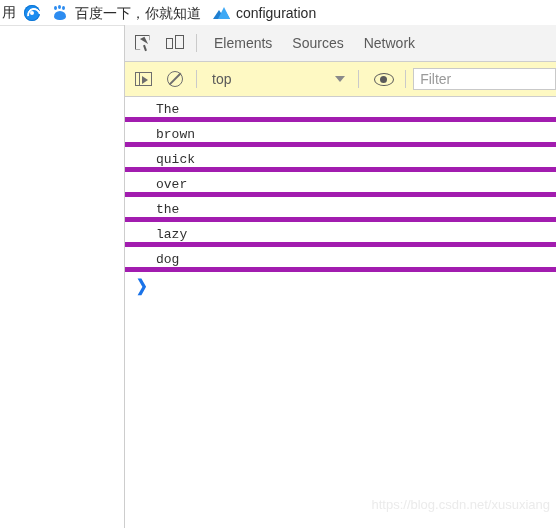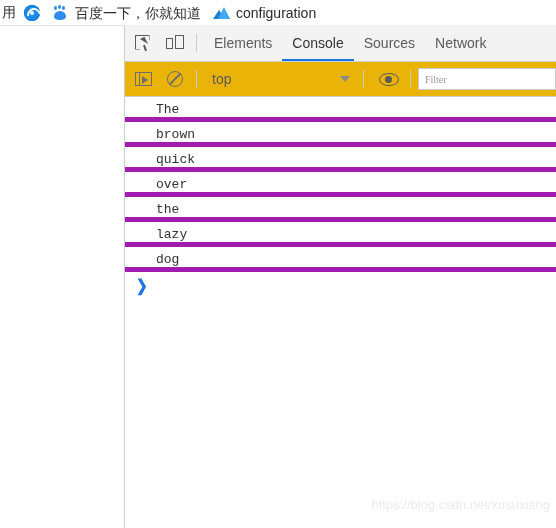--- a/index.html
+++ b/index.html
@@ -248,21 +248,21 @@
   }
   .dt-tab.active {
     color: #333333;
     border-bottom: 2px solid #1a73e8;
   }
 
   
   .dt-console-toolbar {
     position: relative;
     height: 34px;
-    background: #eab308;
+    background: #fef9c3;
     border-bottom: 1px solid #cdcdcd;
     display: flex;
     align-items: center;
     overflow: hidden;
   }
 
   
   .icon-sidebar {
     width: 17px; height: 14px;
     position: relative;
@@ -351,23 +351,23 @@
     background: #ffffff;
     border: 1px solid #c9c9c9;
     box-sizing: border-box;
     display: flex;
     align-items: center;
     padding: 0 6px;
     min-width: 0;
     margin-right: 0;
   }
   .filter-box .ph {
-    font-size: 10px;
+    font-size: 14px;
     color: #9a9a9a;
-    font-family: Liberation Serif, serif;
+    font-family: Liberation Sans, sans-serif;
   }
 
   
   .console-body {
     position: relative;
     height: 433px;
     background: #ffffff;
     overflow: hidden;
   }
   .msg-row {
@@ -455,21 +455,20 @@
       </div>
       <div class="dt-iconbtn">
         <span class="icon-device">
           <span class="tablet"></span>
           <span class="phone"></span>
         </span>
       </div>
       <span class="dt-divider"></span>
 
       <div class="dt-tab">Elements</div>
-      <div class="dt-tab active">Console</div>
       <div class="dt-tab">Sources</div>
       <div class="dt-tab">Network</div>
     </div>
 
     <div class="dt-console-toolbar">
       <div class="dt-iconbtn">
         <span class="icon-sidebar">
           <span class="bar"></span>
           <span class="tri"></span>
         </span>

